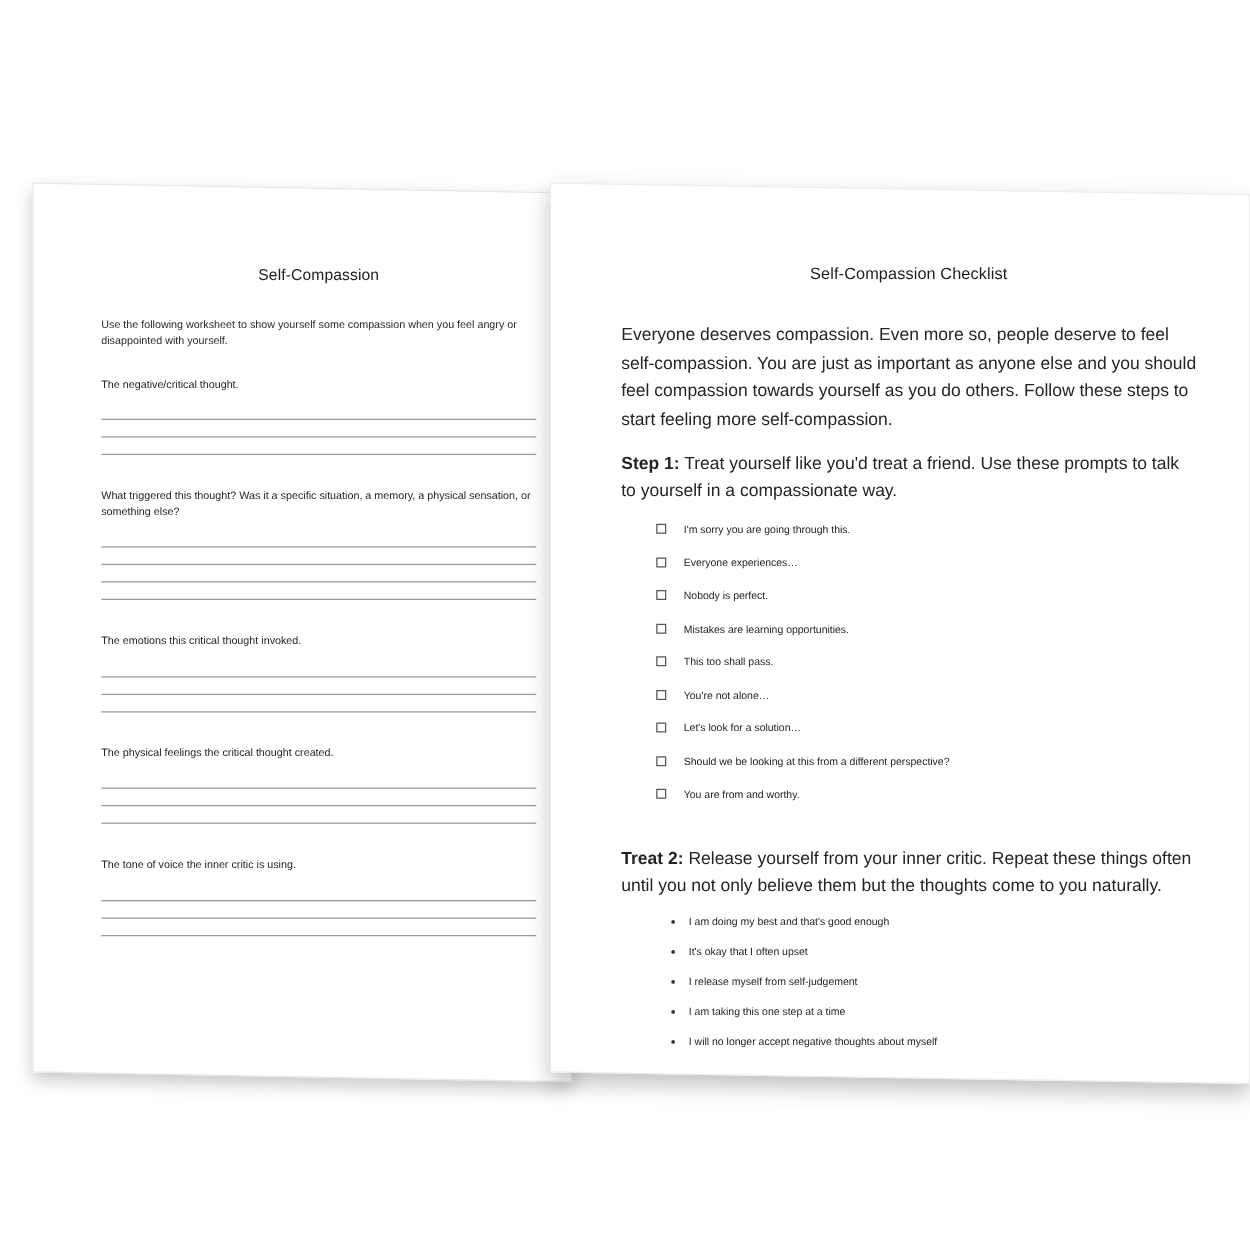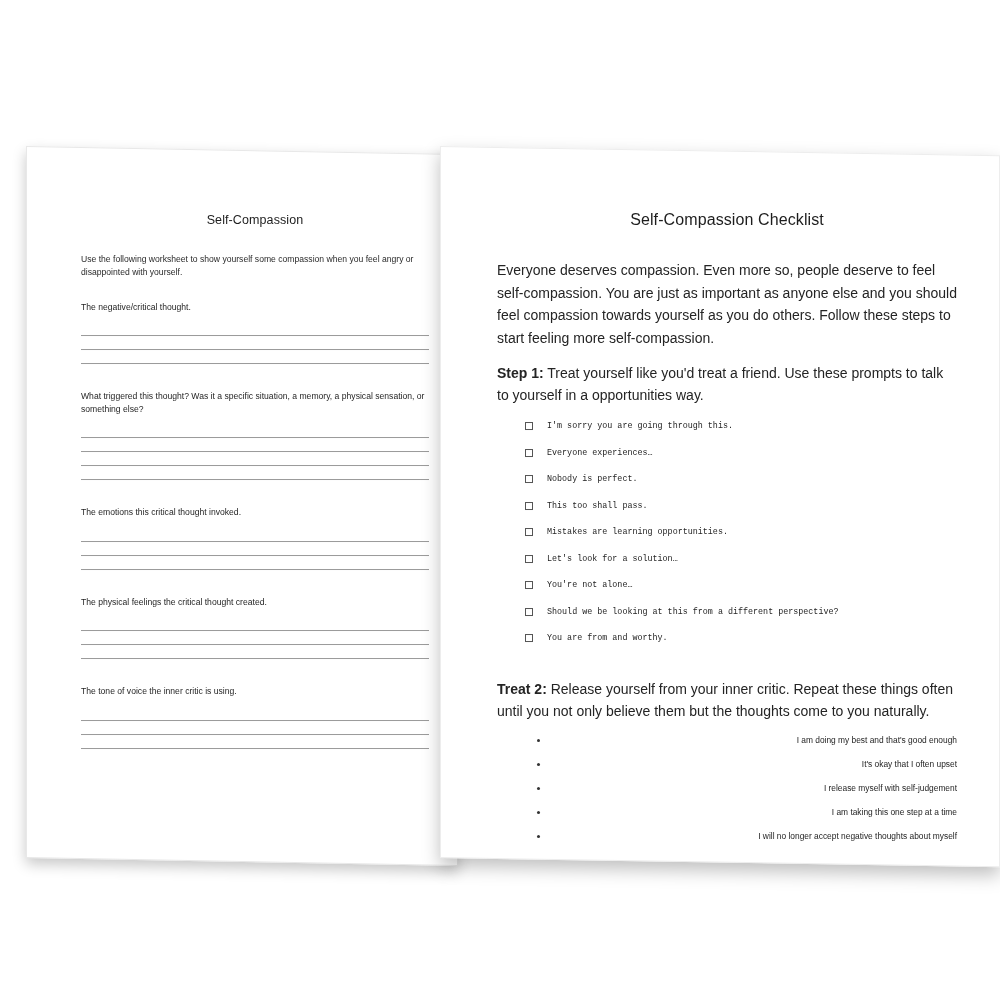--- a/index.html
+++ b/index.html
@@ -67,21 +67,21 @@
 
   .doc-title {
     text-align: center;
     font-size: 12.5px;
     color: #1d1d1d;
     margin: 14px 0 26px 0;
     letter-spacing: 0.1px;
   }
   .doc-title.front {
     margin: 16px 0 30px 0;
-    font-size: 16px;
+    font-size: 13px;
   }
 
   .intro {
     font-size: 8.6px;
     line-height: 1.5;
     color: #2a2a2a;
     margin-bottom: 22px;
   }
 
   .prompt {
@@ -115,21 +115,20 @@
     list-style: none;
     margin: 14px 0 0 0;
     padding: 0 0 0 28px;
   }
   .check-item {
     display: flex;
     align-items: center;
     font-size: 8.4px;
     color: #242424;
     margin-bottom: 16.5px;
-    font-family: Liberation Mono, monospace;
   }
   .checkbox {
     width: 6px;
     height: 6px;
     border: 1px solid #555;
     margin-right: 14px;
     flex: 0 0 auto;
     background: #fff;
   }
 
@@ -137,21 +136,20 @@
     margin: 10px 0 0 0;
     padding: 0 0 0 40px;
     list-style: none;
   }
   .bullet-item {
     font-size: 8.4px;
     color: #242424;
     margin-bottom: 14px;
     position: relative;
     padding-left: 14px;
-    text-align: right;
   }
   .bullet-item:before {
     content: "";
     position: absolute;
     left: 0;
     top: 4px;
     width: 3px;
     height: 3px;
     border-radius: 50%;
     background: #333;
@@ -217,71 +215,71 @@
     </div>
   </div>
 
   <div class="page-front">
     <div class="inner">
       <div class="doc-title front">Self-Compassion Checklist</div>
 
       <p class="para">Everyone deserves compassion. Even more so, people deserve to feel self-compassion. You are just as important as anyone else and you should feel compassion towards yourself as you do others. Follow these steps to start feeling more self-compassion.</p>
 
       <p class="para">
-        <span class="step-label">Step 1:</span><span> Treat yourself like you'd treat a friend. Use these prompts to talk to yourself in a opportunities way.</span>
+        <span class="step-label">Step 1:</span><span> Treat yourself like you'd treat a friend. Use these prompts to talk to yourself in a compassionate way.</span>
       </p>
 
       <ul class="check-list">
         <li class="check-item">
           <span class="checkbox"></span>
           <span>I'm sorry you are going through this.</span>
         </li>
         <li class="check-item">
           <span class="checkbox"></span>
           <span>Everyone experiences…</span>
         </li>
         <li class="check-item">
           <span class="checkbox"></span>
           <span>Nobody is perfect.</span>
         </li>
         <li class="check-item">
           <span class="checkbox"></span>
+          <span>Mistakes are learning opportunities.</span>
+        </li>
+        <li class="check-item">
+          <span class="checkbox"></span>
           <span>This too shall pass.</span>
         </li>
         <li class="check-item">
           <span class="checkbox"></span>
-          <span>Mistakes are learning opportunities.</span>
+          <span>You're not alone…</span>
         </li>
         <li class="check-item">
           <span class="checkbox"></span>
           <span>Let's look for a solution…</span>
-        </li>
-        <li class="check-item">
-          <span class="checkbox"></span>
-          <span>You're not alone…</span>
         </li>
         <li class="check-item">
           <span class="checkbox"></span>
           <span>Should we be looking at this from a different perspective?</span>
         </li>
         <li class="check-item">
           <span class="checkbox"></span>
           <span>You are from and worthy.</span>
         </li>
       </ul>
 
       <div class="spacer-lg"></div>
 
       <p class="para">
         <span class="step-label">Treat 2:</span><span> Release yourself from your inner critic. Repeat these things often until you not only believe them but the thoughts come to you naturally.</span>
       </p>
 
       <ul class="bullets">
         <li class="bullet-item">I am doing my best and that's good enough</li>
         <li class="bullet-item">It's okay that I often upset</li>
-        <li class="bullet-item">I release myself with self-judgement</li>
+        <li class="bullet-item">I release myself from self-judgement</li>
         <li class="bullet-item">I am taking this one step at a time</li>
         <li class="bullet-item">I will no longer accept negative thoughts about myself</li>
       </ul>
     </div>
   </div>
 
 </div>
 
 </body></html>

